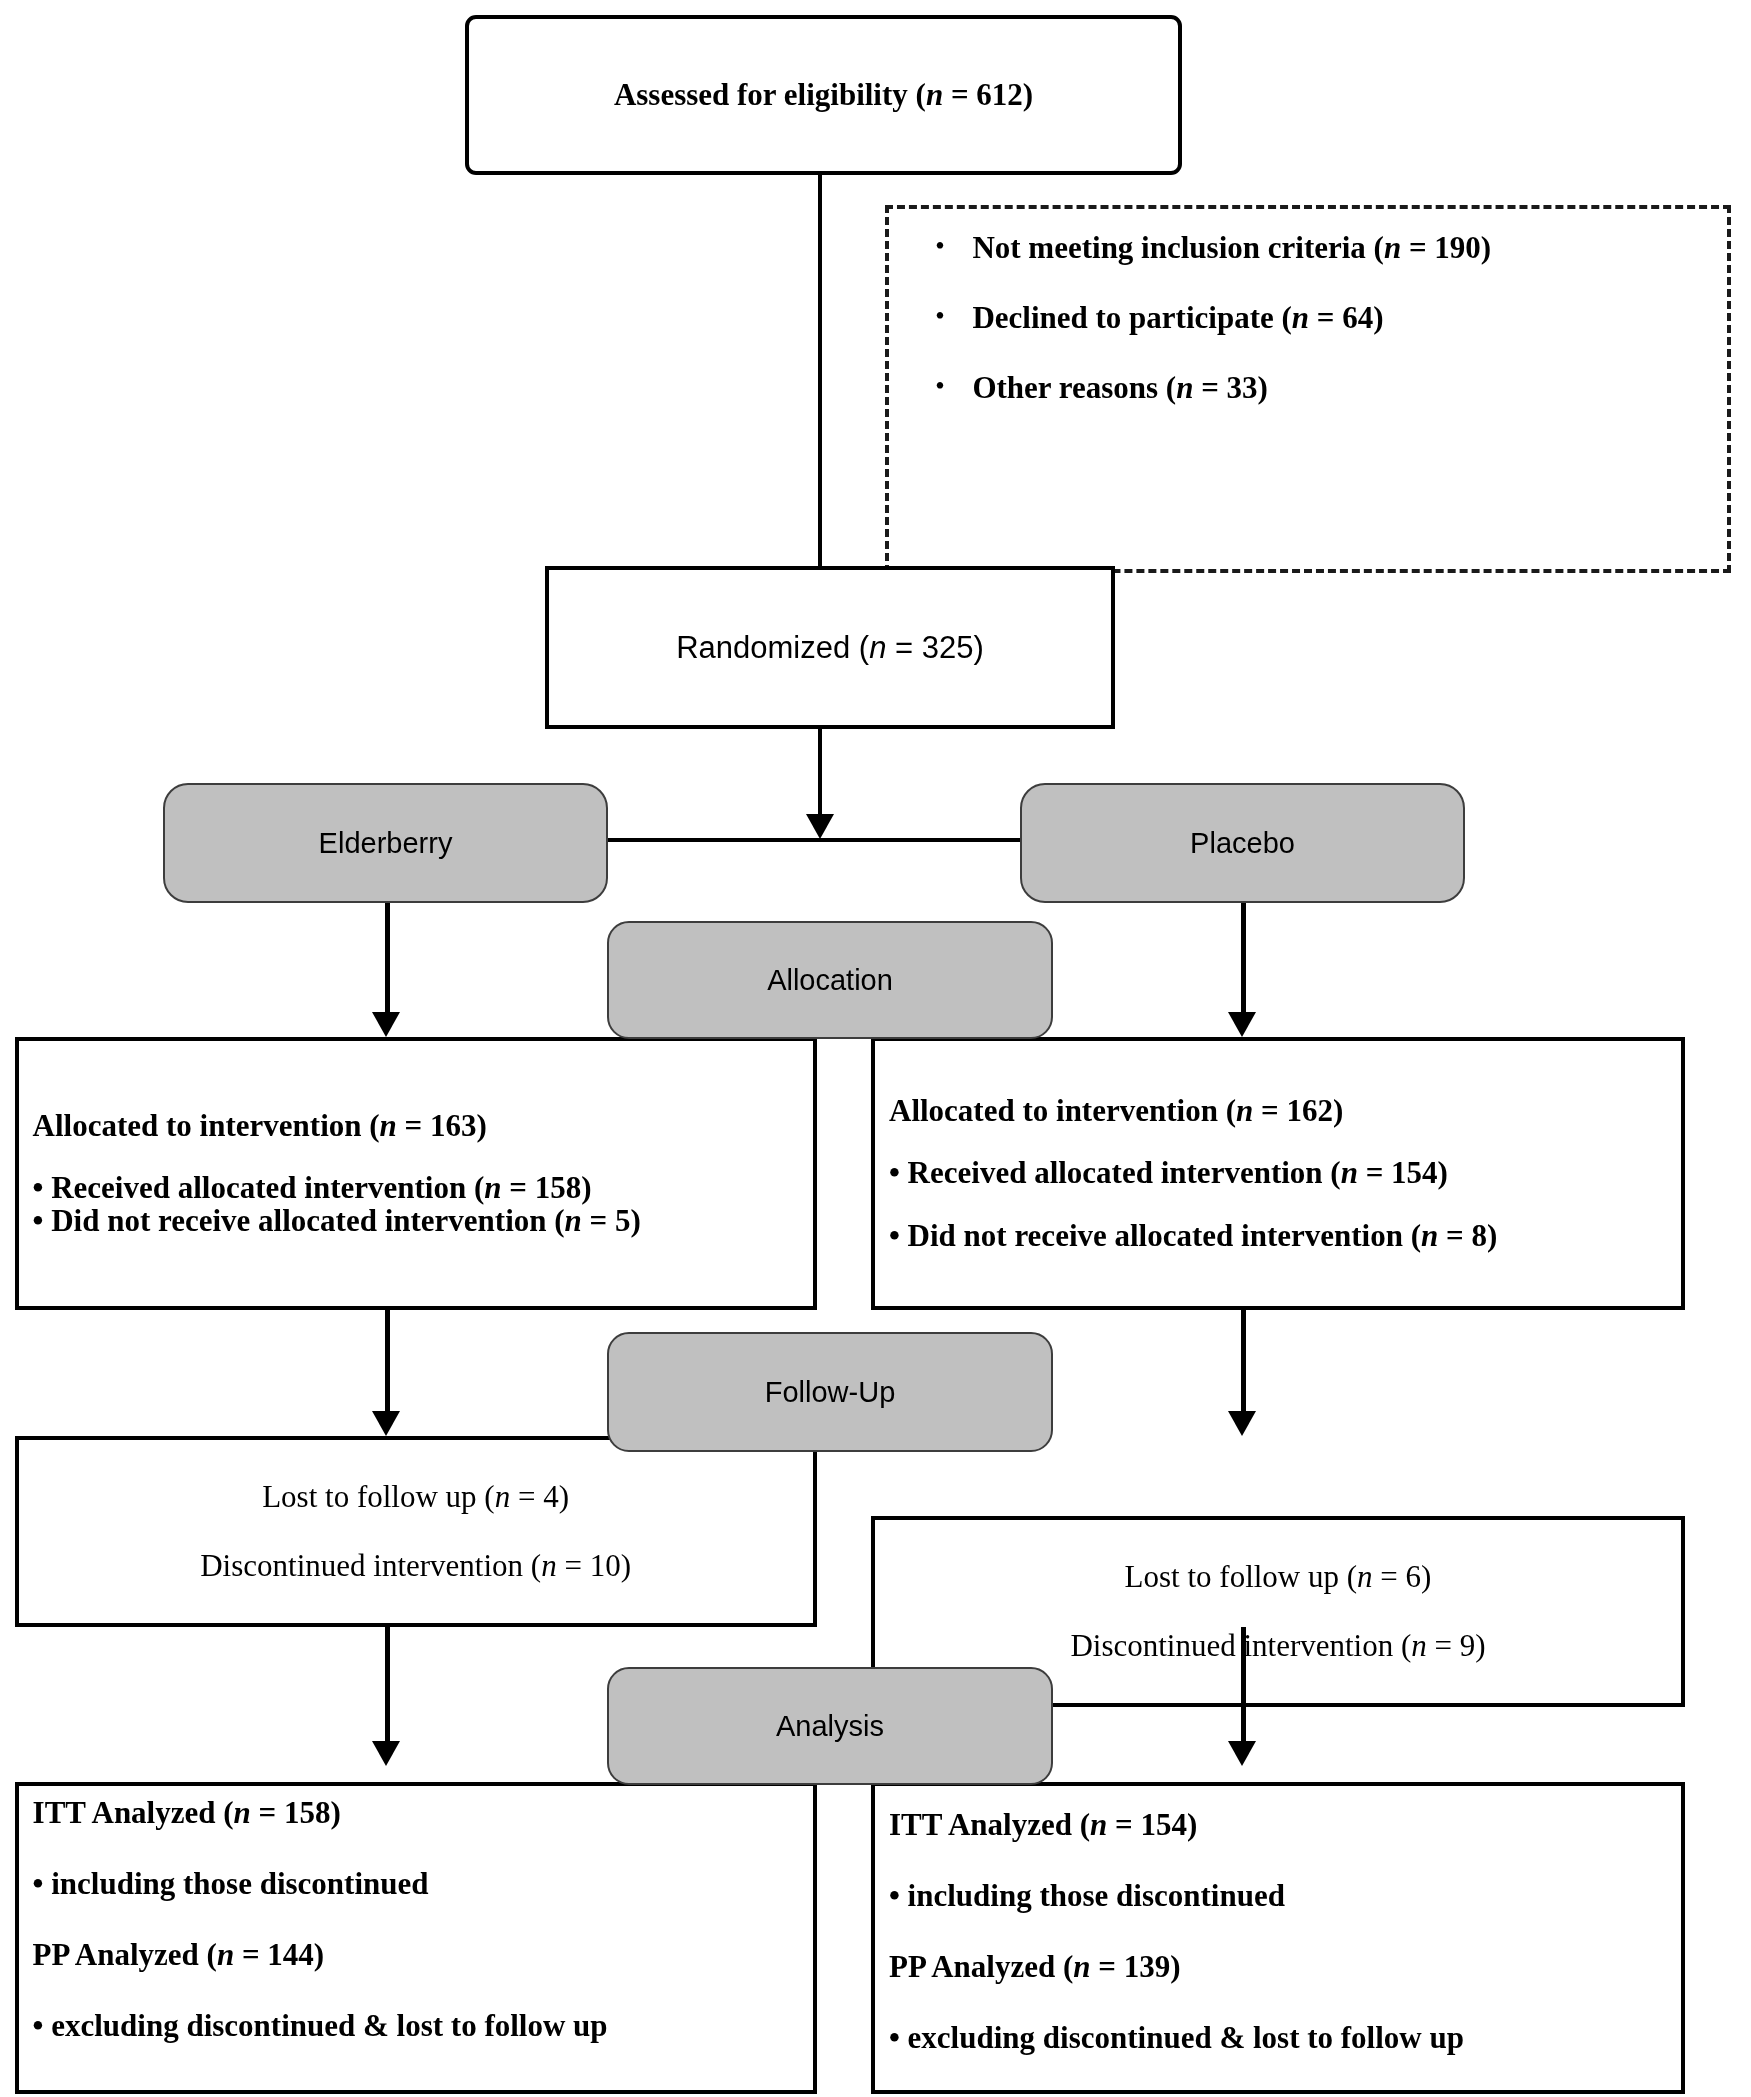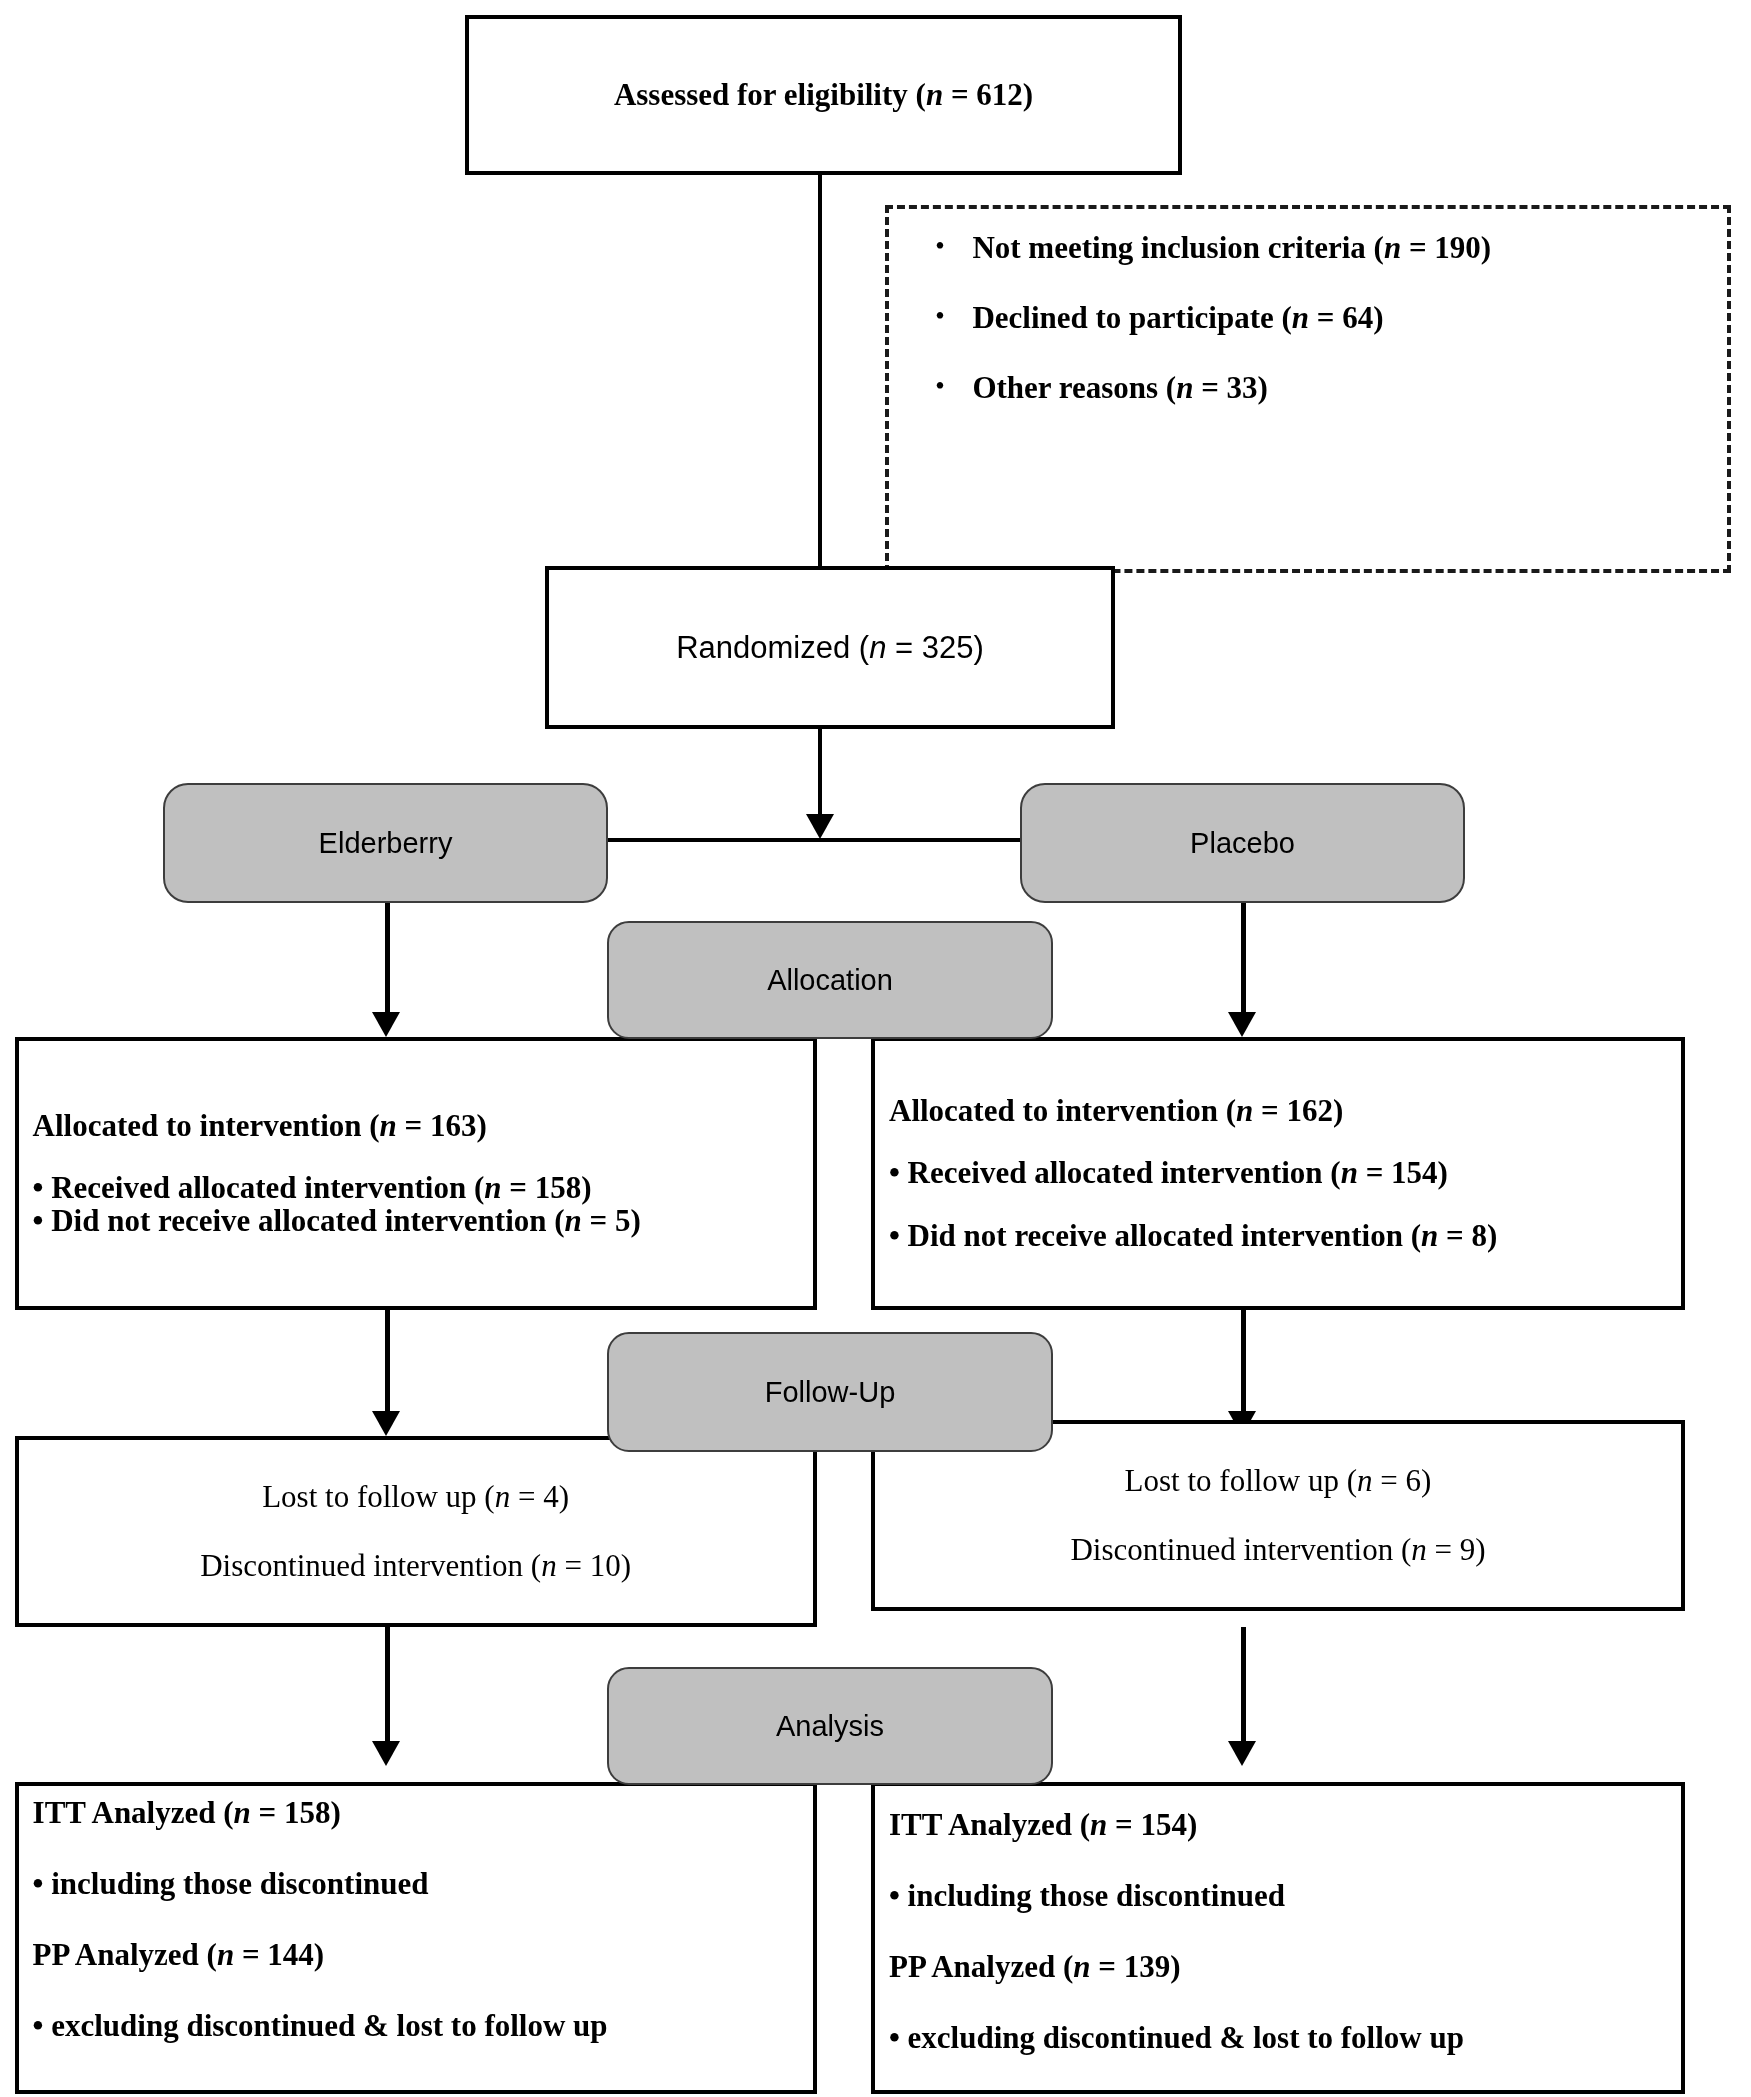--- a/index.html
+++ b/index.html
@@ -110,21 +110,21 @@
     border-left: 14.6px solid transparent;
     border-right: 14.6px solid transparent;
     border-top: 25px solid #000000;
   }
 </style>
 </head>
 <body>
 
 <div id="canvas">
 
-  <div class="node boxrect" style="left:465px; top:14.6px; width:717px; height:160px;">
+  <div class="node boxrect" style="left:465px; top:14.6px; width:717px; height:160px;border-radius:11px;">
     <div class="ctr serif t-top line-pad">
       Assessed for eligibility (<i>n</i> = <span>612</span>)
     </div>
   </div>
 
   <div class="vline" style="left:818px; top:175px; height:392px;"></div>
 
   <div class="node boxdash" style="left:885px; top:205px; width:846px; height:368px; padding:20.6px 18.4px 0 18.4px;">
     <ul class="excl-list">
       <li>
@@ -213,21 +213,21 @@
 
   <div class="node boxrect" style="left:14.6px; top:1436px; width:802px; height:191px; padding:0 14px;">
     <div class="ctr serif t-fu" style="margin-bottom:33px;">
       Lost to follow up (<i>n</i> = <span>4</span>)
     </div>
     <div class="ctr serif t-fu">
       Discontinued intervention (<i>n</i> = <span>10</span>)
     </div>
   </div>
 
-  <div class="node boxrect" style="left:871px; top:1420px; width:814px; height:191px; padding:0 0;">
+  <div class="node boxrect" style="left:871px; top:1516px; width:814px; height:191px; padding:0 0;">
     <div class="ctr serif t-fu" style="margin-bottom:33px;">
       Lost to follow up (<i>n</i> = <span>6</span>)
     </div>
     <div class="ctr serif t-fu">
       Discontinued intervention (<i>n</i> = <span>9</span>)
     </div>
   </div>
 
   <div class="vline" style="left:385px; top:1627px; width:4.9px; height:117px;"></div>
   <div class="arrowhead" style="left:372px; top:1741px;"></div>

